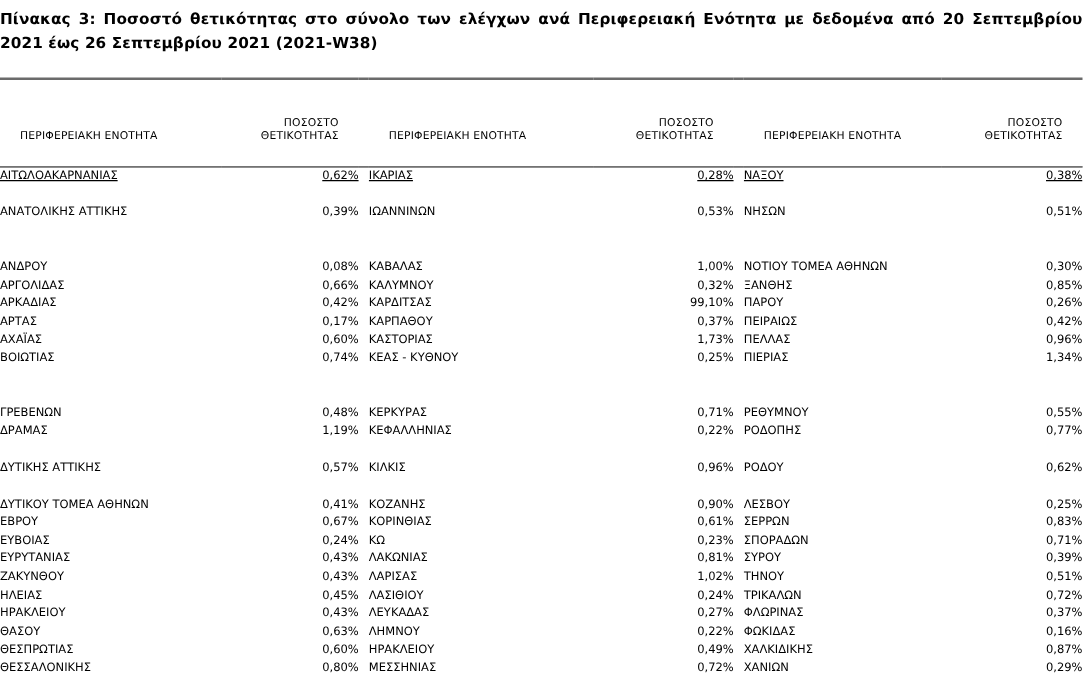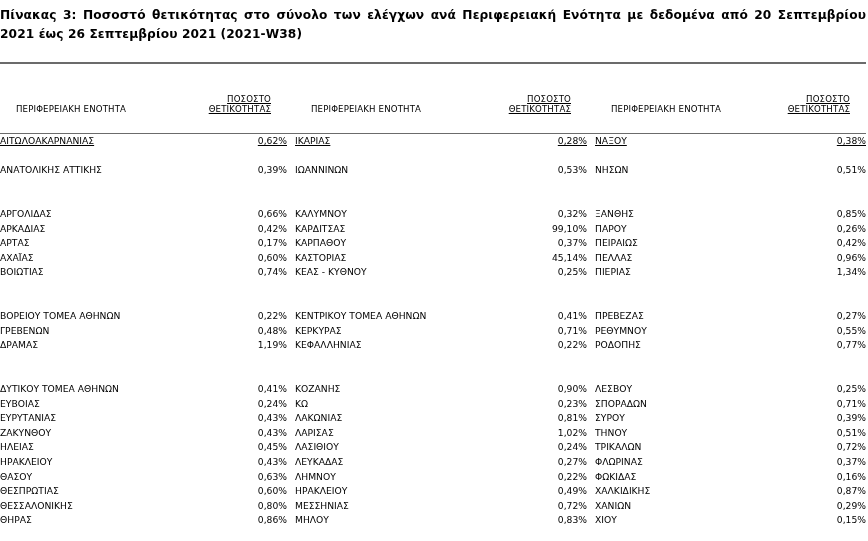--- a/index.html
+++ b/index.html
@@ -57,21 +57,21 @@
     height: 37px;
     vertical-align: bottom;
     border-top: 2.2px solid #6b6b6b;
     border-bottom: 1px solid #6b6b6b;
   }
   table.tbl thead th .hl {
     display: block;
     padding-bottom: 3px;
   }
   th.h-name { text-align: left; }
-  th.h-val  { text-align: right; padding-right: 0px; text-decoration: underline; }
+  th.h-val  { text-align: right; padding-right: 0px; }
 
   table.tbl tbody td {
     padding: 0;
     height: 14.6px;
     line-height: 14.6px;
     vertical-align: middle;
     white-space: nowrap;
     overflow: hidden;
   }
   td.c-name { text-align: left; }
@@ -185,20 +185,30 @@
             <td class="c-name"></td>
             <td class="c-val"></td>
             <td class="c-gap"></td>
             <td class="c-name"></td>
             <td class="c-val"></td>
             <td class="c-gap"></td>
             <td class="c-name"></td>
             <td class="c-val"></td>
           </tr>
           <tr class="">
+            <td class="c-name">ΑΝΔΡΟΥ</td>
+            <td class="c-val">0,08%</td>
+            <td class="c-gap"></td>
+            <td class="c-name">ΚΑΒΑΛΑΣ</td>
+            <td class="c-val">1,00%</td>
+            <td class="c-gap"></td>
+            <td class="c-name">ΝΟΤΙΟΥ ΤΟΜΕΑ ΑΘΗΝΩΝ</td>
+            <td class="c-val">0,30%</td>
+          </tr>
+          <tr class="">
             <td class="c-name">ΑΡΓΟΛΙΔΑΣ</td>
             <td class="c-val">0,66%</td>
             <td class="c-gap"></td>
             <td class="c-name">ΚΑΛΥΜΝΟΥ</td>
             <td class="c-val">0,32%</td>
             <td class="c-gap"></td>
             <td class="c-name">ΞΑΝΘΗΣ</td>
             <td class="c-val">0,85%</td>
           </tr>
           <tr class="">
@@ -219,21 +229,21 @@
             <td class="c-val">0,37%</td>
             <td class="c-gap"></td>
             <td class="c-name">ΠΕΙΡΑΙΩΣ</td>
             <td class="c-val">0,42%</td>
           </tr>
           <tr class="">
             <td class="c-name">ΑΧΑΪΑΣ</td>
             <td class="c-val">0,60%</td>
             <td class="c-gap"></td>
             <td class="c-name">ΚΑΣΤΟΡΙΑΣ</td>
-            <td class="c-val">45,14%</td>
+            <td class="c-val">1,73%</td>
             <td class="c-gap"></td>
             <td class="c-name">ΠΕΛΛΑΣ</td>
             <td class="c-val">0,96%</td>
           </tr>
           <tr class="">
             <td class="c-name">ΒΟΙΩΤΙΑΣ</td>
             <td class="c-val">0,74%</td>
             <td class="c-gap"></td>
             <td class="c-name">ΚΕΑΣ - ΚΥΘΝΟΥ</td>
             <td class="c-val">0,25%</td>
@@ -255,30 +265,20 @@
             <td class="c-name"></td>
             <td class="c-val"></td>
             <td class="c-gap"></td>
             <td class="c-name"></td>
             <td class="c-val"></td>
             <td class="c-gap"></td>
             <td class="c-name"></td>
             <td class="c-val"></td>
           </tr>
           <tr class="">
-            <td class="c-name">ΒΟΡΕΙΟΥ ΤΟΜΕΑ ΑΘΗΝΩΝ</td>
-            <td class="c-val">0,22%</td>
-            <td class="c-gap"></td>
-            <td class="c-name">ΚΕΝΤΡΙΚΟΥ ΤΟΜΕΑ ΑΘΗΝΩΝ</td>
-            <td class="c-val">0,41%</td>
-            <td class="c-gap"></td>
-            <td class="c-name">ΠΡΕΒΕΖΑΣ</td>
-            <td class="c-val">0,27%</td>
-          </tr>
-          <tr class="">
             <td class="c-name">ΓΡΕΒΕΝΩΝ</td>
             <td class="c-val">0,48%</td>
             <td class="c-gap"></td>
             <td class="c-name">ΚΕΡΚΥΡΑΣ</td>
             <td class="c-val">0,71%</td>
             <td class="c-gap"></td>
             <td class="c-name">ΡΕΘΥΜΝΟΥ</td>
             <td class="c-val">0,55%</td>
           </tr>
           <tr class="">
@@ -294,39 +294,59 @@
           <tr class="spacer ">
             <td class="c-name"></td>
             <td class="c-val"></td>
             <td class="c-gap"></td>
             <td class="c-name"></td>
             <td class="c-val"></td>
             <td class="c-gap"></td>
             <td class="c-name"></td>
             <td class="c-val"></td>
           </tr>
+          <tr class="">
+            <td class="c-name">ΔΥΤΙΚΗΣ ΑΤΤΙΚΗΣ</td>
+            <td class="c-val">0,57%</td>
+            <td class="c-gap"></td>
+            <td class="c-name">ΚΙΛΚΙΣ</td>
+            <td class="c-val">0,96%</td>
+            <td class="c-gap"></td>
+            <td class="c-name">ΡΟΔΟΥ</td>
+            <td class="c-val">0,62%</td>
+          </tr>
           <tr class="spacer ">
             <td class="c-name"></td>
             <td class="c-val"></td>
             <td class="c-gap"></td>
             <td class="c-name"></td>
             <td class="c-val"></td>
             <td class="c-gap"></td>
             <td class="c-name"></td>
             <td class="c-val"></td>
           </tr>
           <tr class="">
             <td class="c-name">ΔΥΤΙΚΟΥ ΤΟΜΕΑ ΑΘΗΝΩΝ</td>
             <td class="c-val">0,41%</td>
             <td class="c-gap"></td>
             <td class="c-name">ΚΟΖΑΝΗΣ</td>
             <td class="c-val">0,90%</td>
             <td class="c-gap"></td>
             <td class="c-name">ΛΕΣΒΟΥ</td>
             <td class="c-val">0,25%</td>
+          </tr>
+          <tr class="">
+            <td class="c-name">ΕΒΡΟΥ</td>
+            <td class="c-val">0,67%</td>
+            <td class="c-gap"></td>
+            <td class="c-name">ΚΟΡΙΝΘΙΑΣ</td>
+            <td class="c-val">0,61%</td>
+            <td class="c-gap"></td>
+            <td class="c-name">ΣΕΡΡΩΝ</td>
+            <td class="c-val">0,83%</td>
           </tr>
           <tr class="">
             <td class="c-name">ΕΥΒΟΙΑΣ</td>
             <td class="c-val">0,24%</td>
             <td class="c-gap"></td>
             <td class="c-name">ΚΩ</td>
             <td class="c-val">0,23%</td>
             <td class="c-gap"></td>
             <td class="c-name">ΣΠΟΡΑΔΩΝ</td>
             <td class="c-val">0,71%</td>

